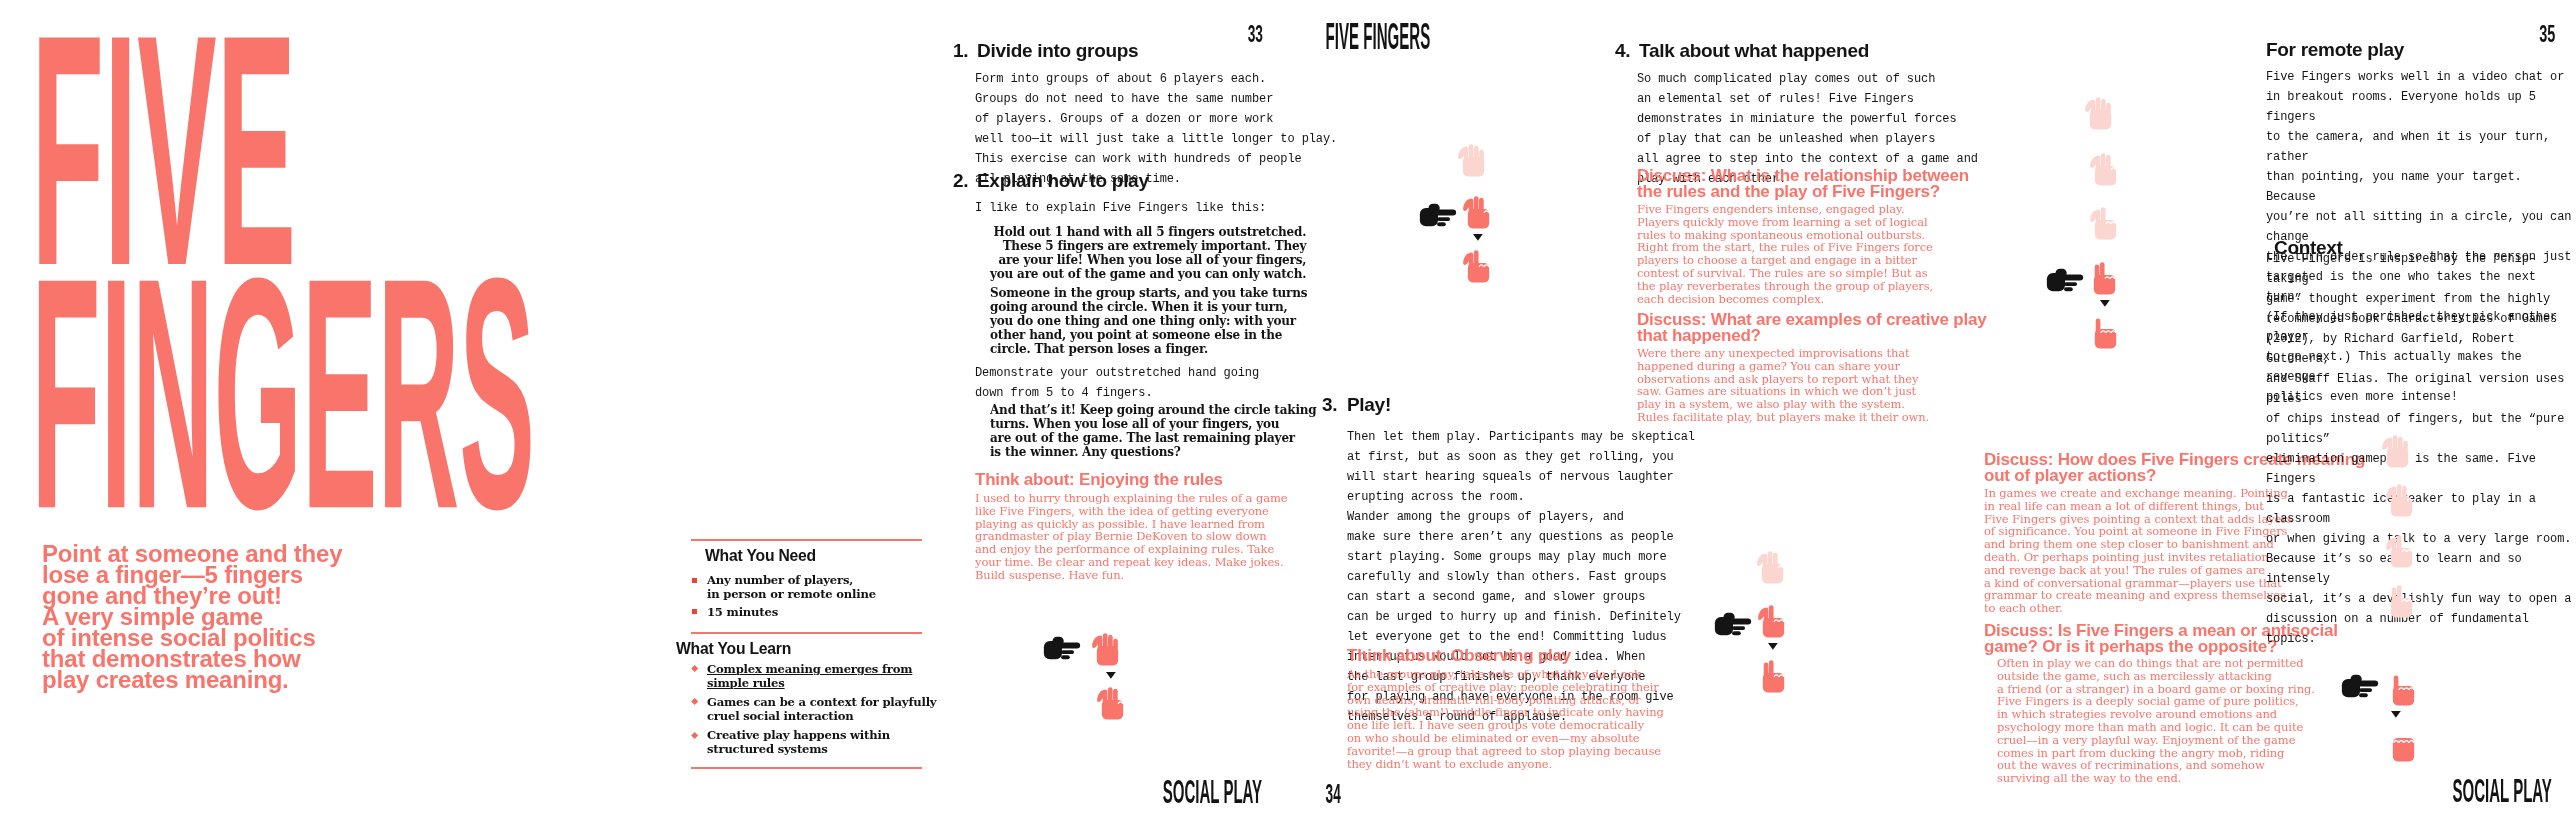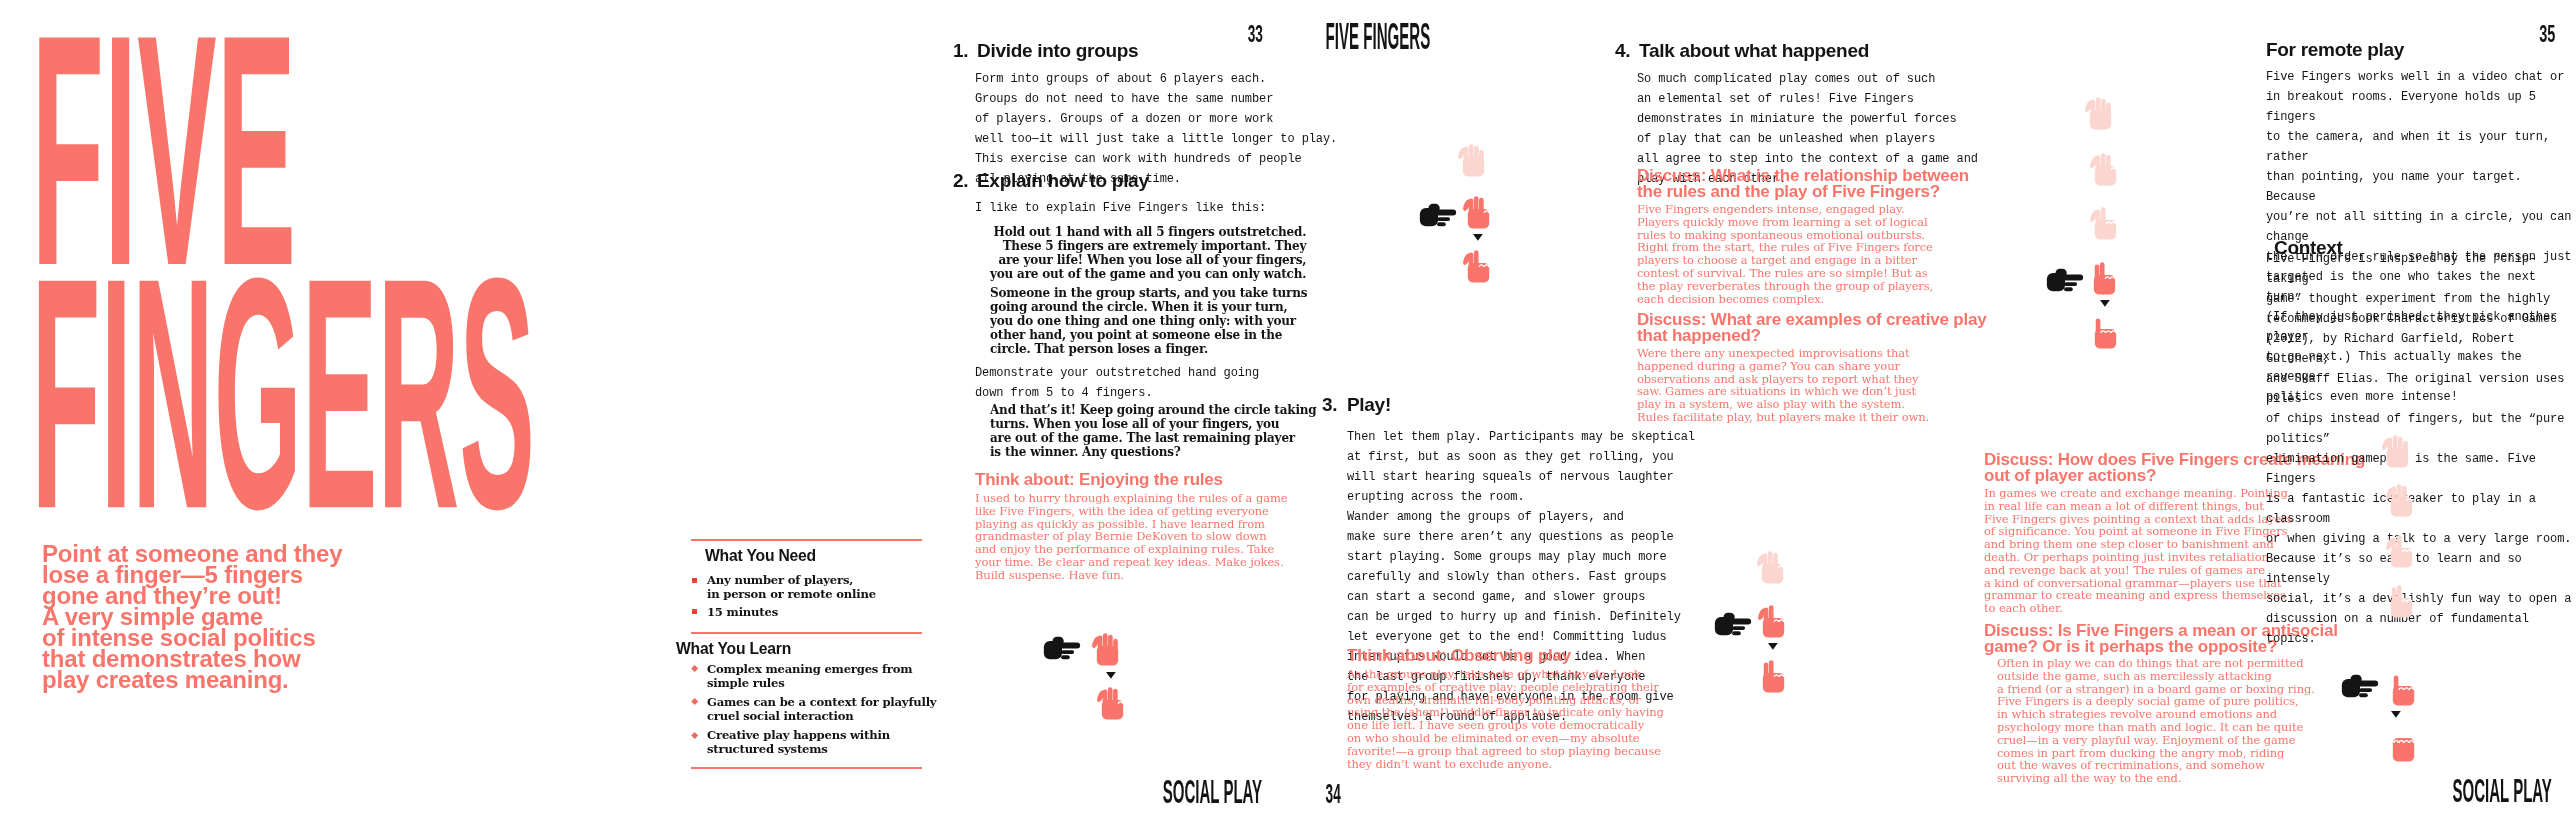--- a/index.html
+++ b/index.html
@@ -61,21 +61,21 @@
     <div class="rule" style="left:691px;top:539px;width:231px;"></div>
     <div class="box-head" style="left:705px;top:547px;">What You Need</div>
     <div class="marker-sq" style="left:692px;top:578px;"></div>
     <div class="box-item" style="left:707px;top:573px;">Any number of players,
 in person or remote online</div>
     <div class="marker-sq" style="left:692px;top:609px;"></div>
     <div class="box-item" style="left:707px;top:605px;">15 minutes</div>
     <div class="rule" style="left:691px;top:632px;width:231px;"></div>
     <div class="box-head" style="left:676px;top:640px;text-align:right;">What You Learn</div>
     <div class="marker-di" style="left:692px;top:666px;"></div>
-    <div class="box-item" style="left:707px;top:662px;">Complex meaning emerges from
+    <div class="box-item" style="left:707px;top:662px;text-decoration:underline;">Complex meaning emerges from
 simple rules</div>
     <div class="marker-di" style="left:692px;top:699px;"></div>
     <div class="box-item" style="left:707px;top:695px;">Games can be a context for playfully
 cruel social interaction</div>
     <div class="marker-di" style="left:692px;top:733px;"></div>
     <div class="box-item" style="left:707px;top:728px;">Creative play happens within
 structured systems</div>
     <div class="rule" style="left:691px;top:767px;width:231px;"></div>
   </div>
 

